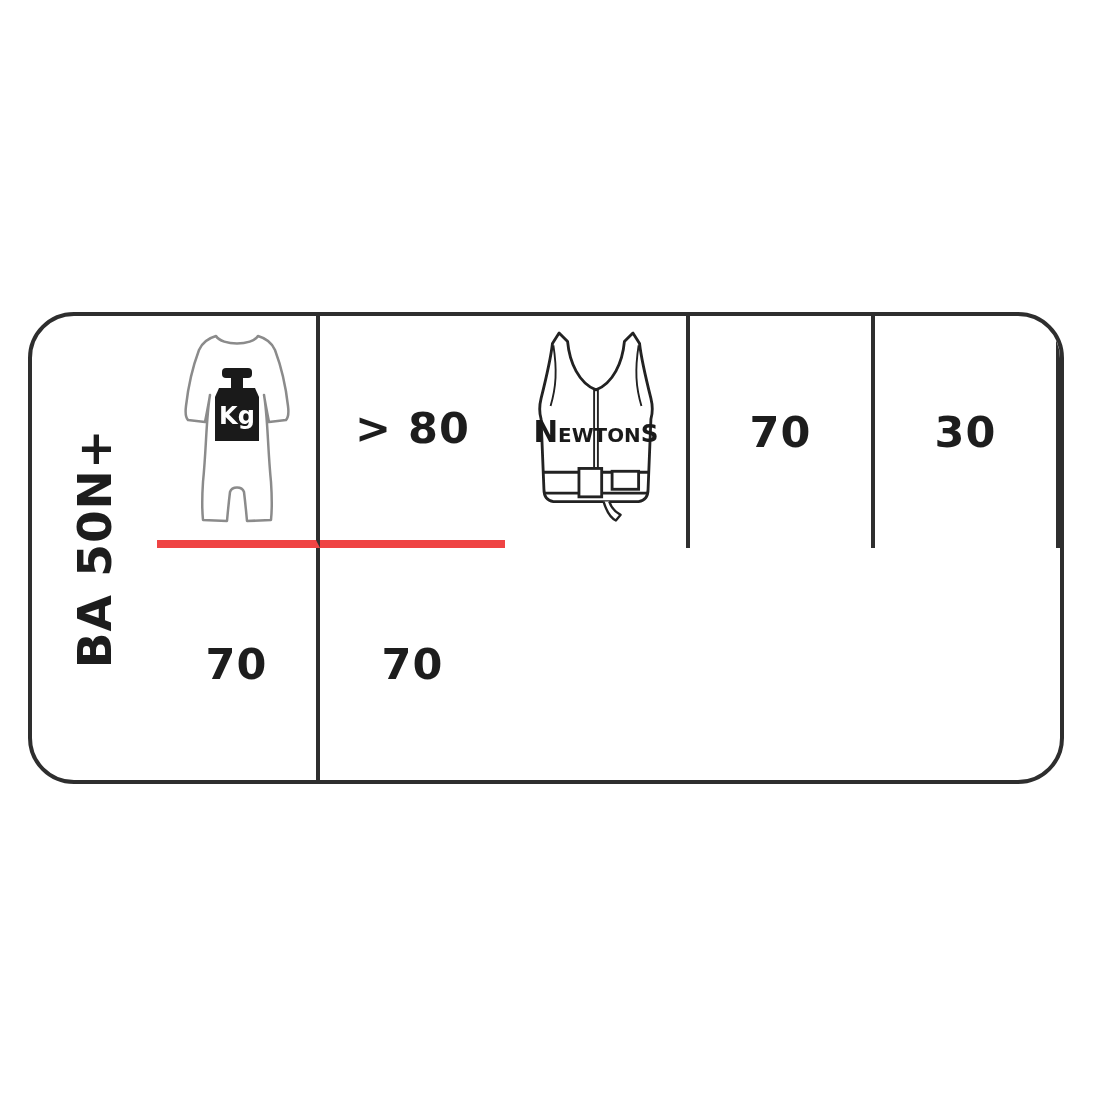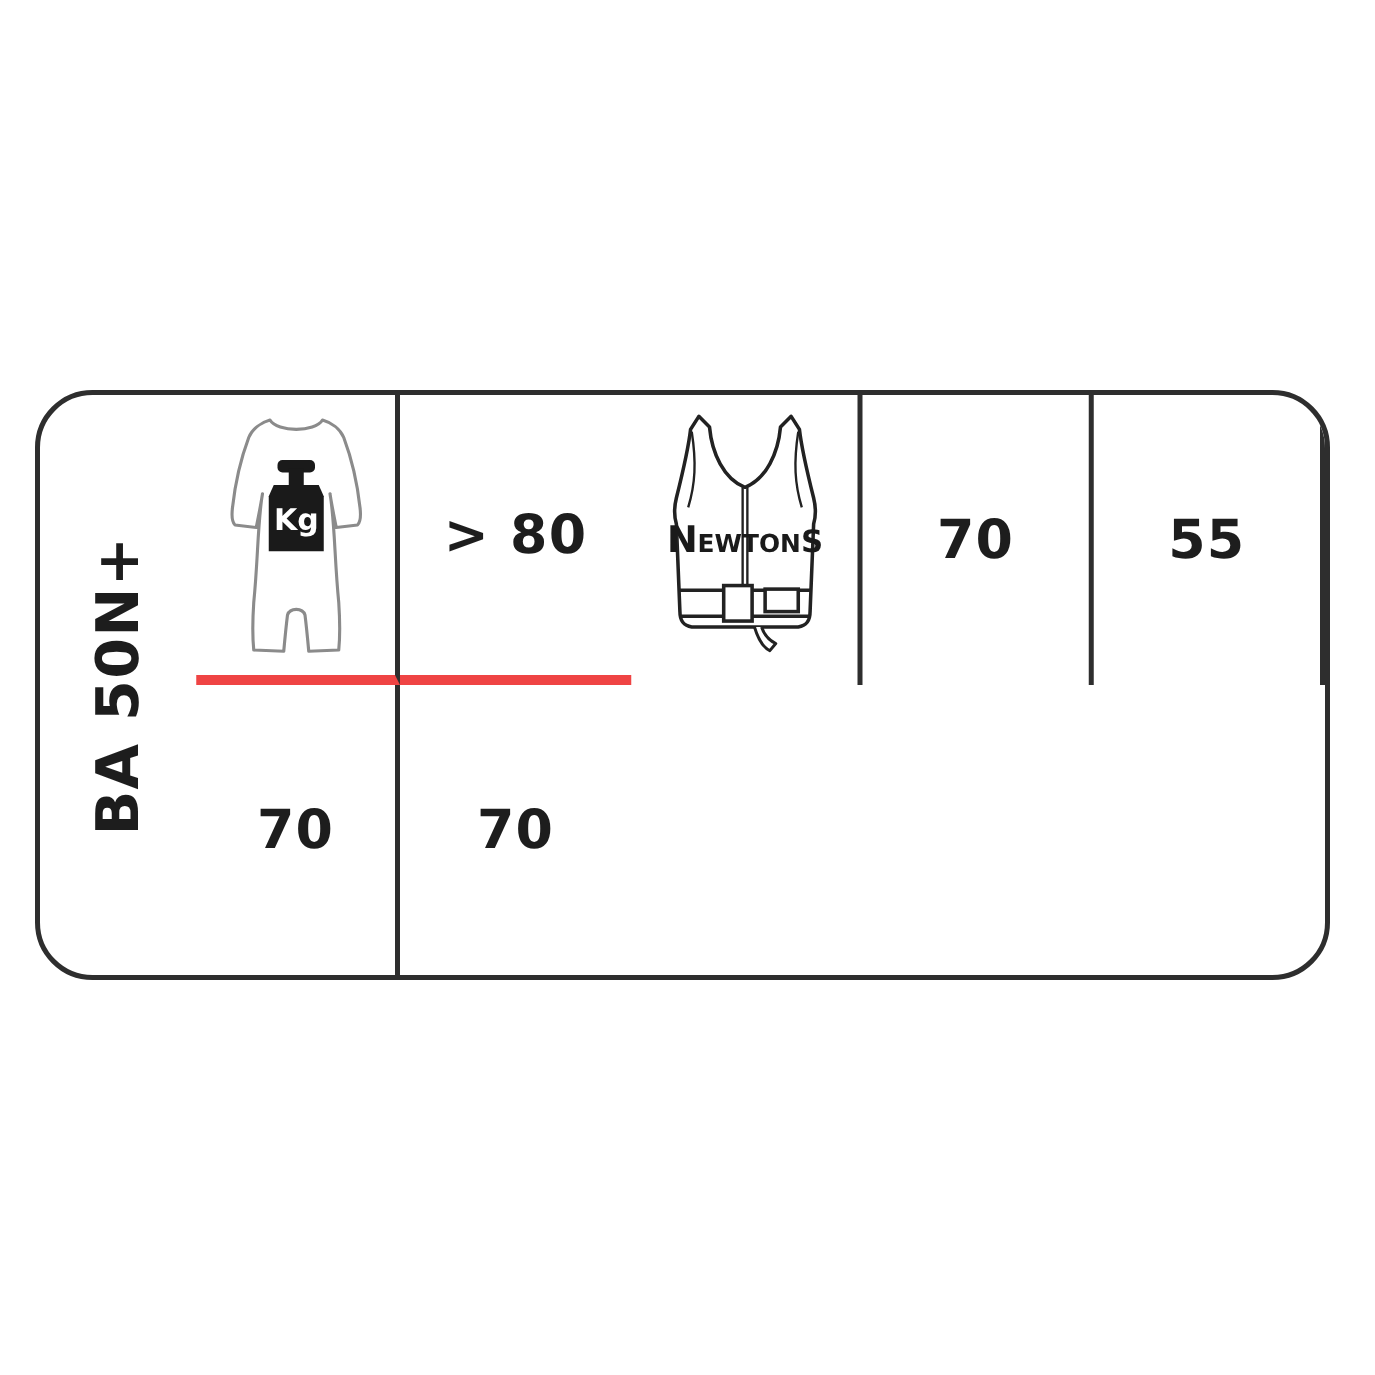--- a/index.html
+++ b/index.html
@@ -132,21 +132,21 @@
         <path d="M 83 181 C 86 191, 90 198, 96 201 L 101 195 C 95 192, 91 187, 89 181" fill="#ffffff" stroke="#222222" stroke-width="2.5" stroke-linejoin="round"></path>
         <text x="75" y="118" text-anchor="middle" fill="#1a1a1a" font-family="DejaVu Sans, Liberation Sans, sans-serif" font-weight="bold" textLength="132" lengthAdjust="spacingAndGlyphs">
           <tspan font-size="31">N</tspan><tspan font-size="21">EWTON</tspan><tspan font-size="26">S</tspan>
         </text>
       </svg>
     </div>
     <div class="cell value-cell b-right">
       <span>70</span>
     </div>
     <div class="cell value-cell b-right">
-      <span>55</span>
+      <span>30</span>
     </div>
     <div class="cell value-cell b-right">
       <span>70</span>
     </div>
     <div class="cell value-cell">
       <span>70</span>
     </div>
 
   </div>
 </div>

